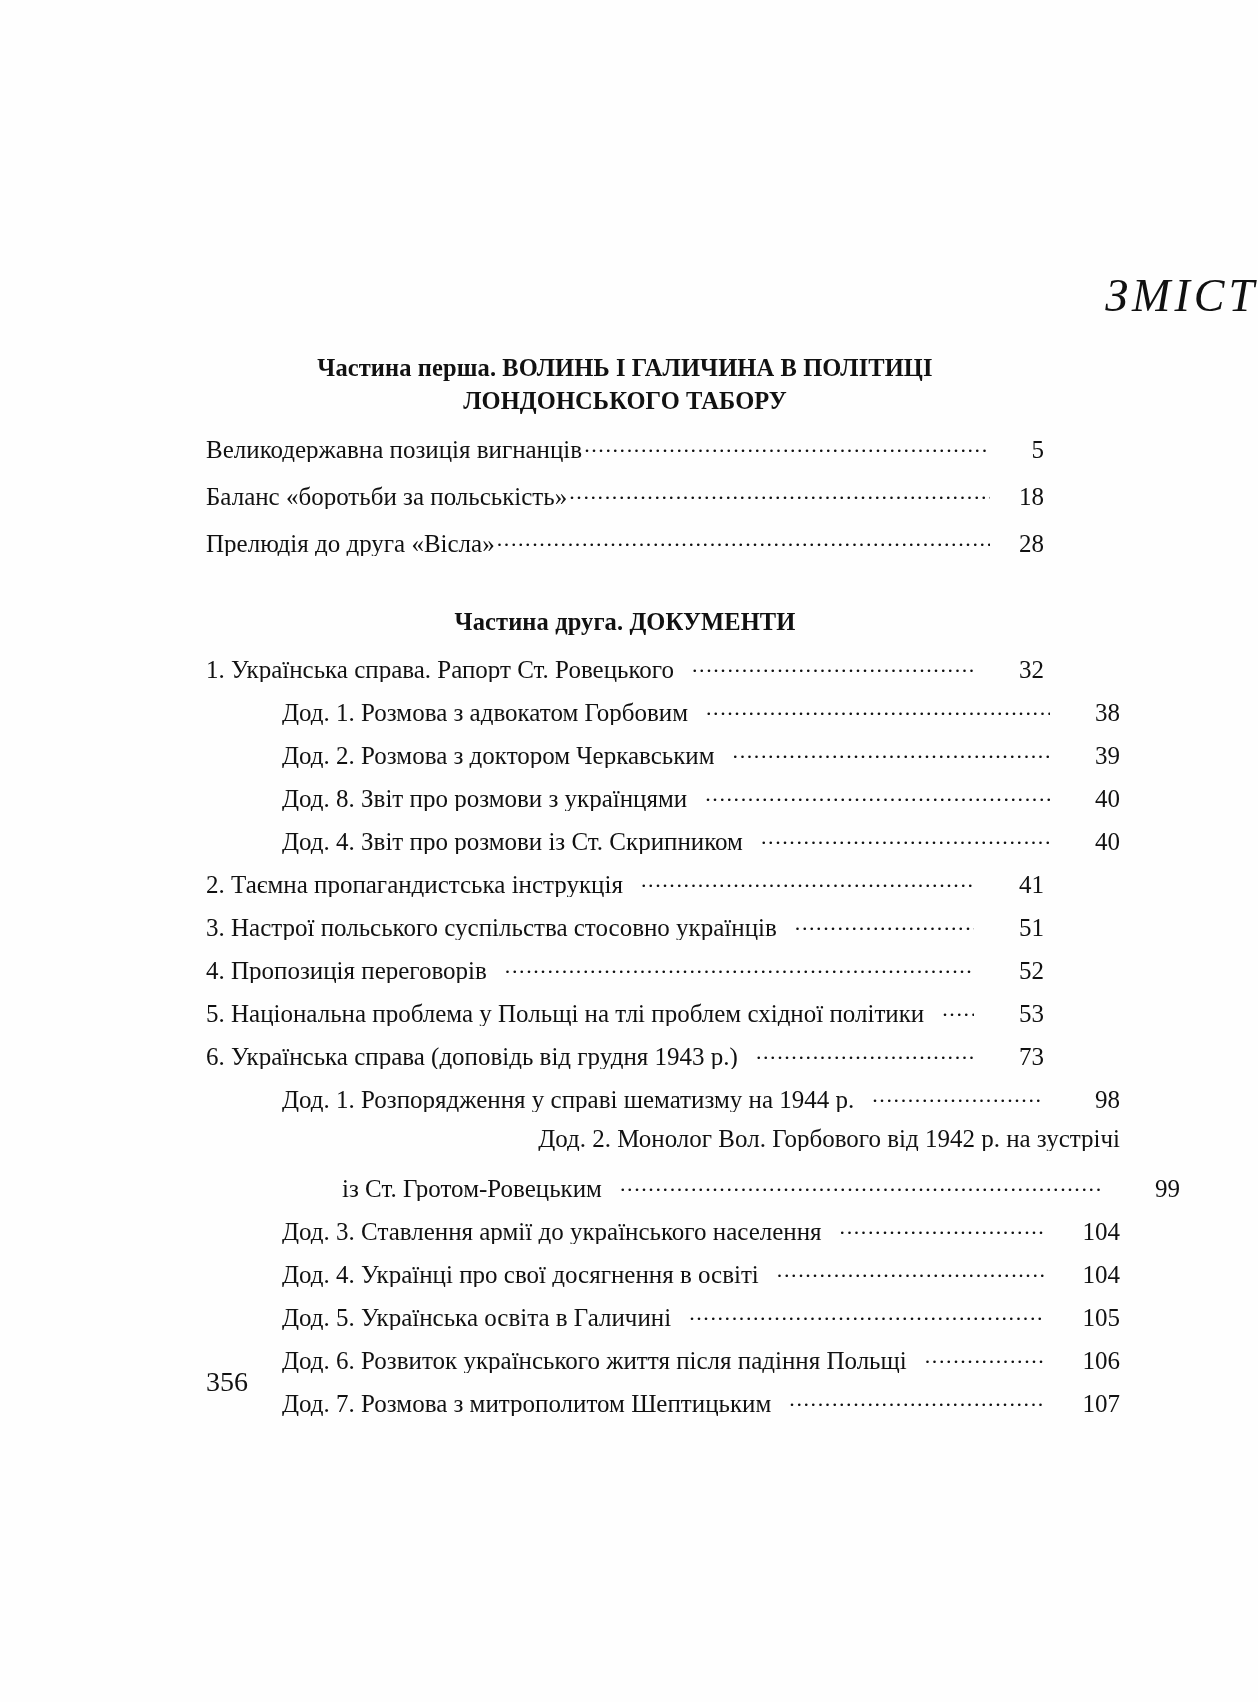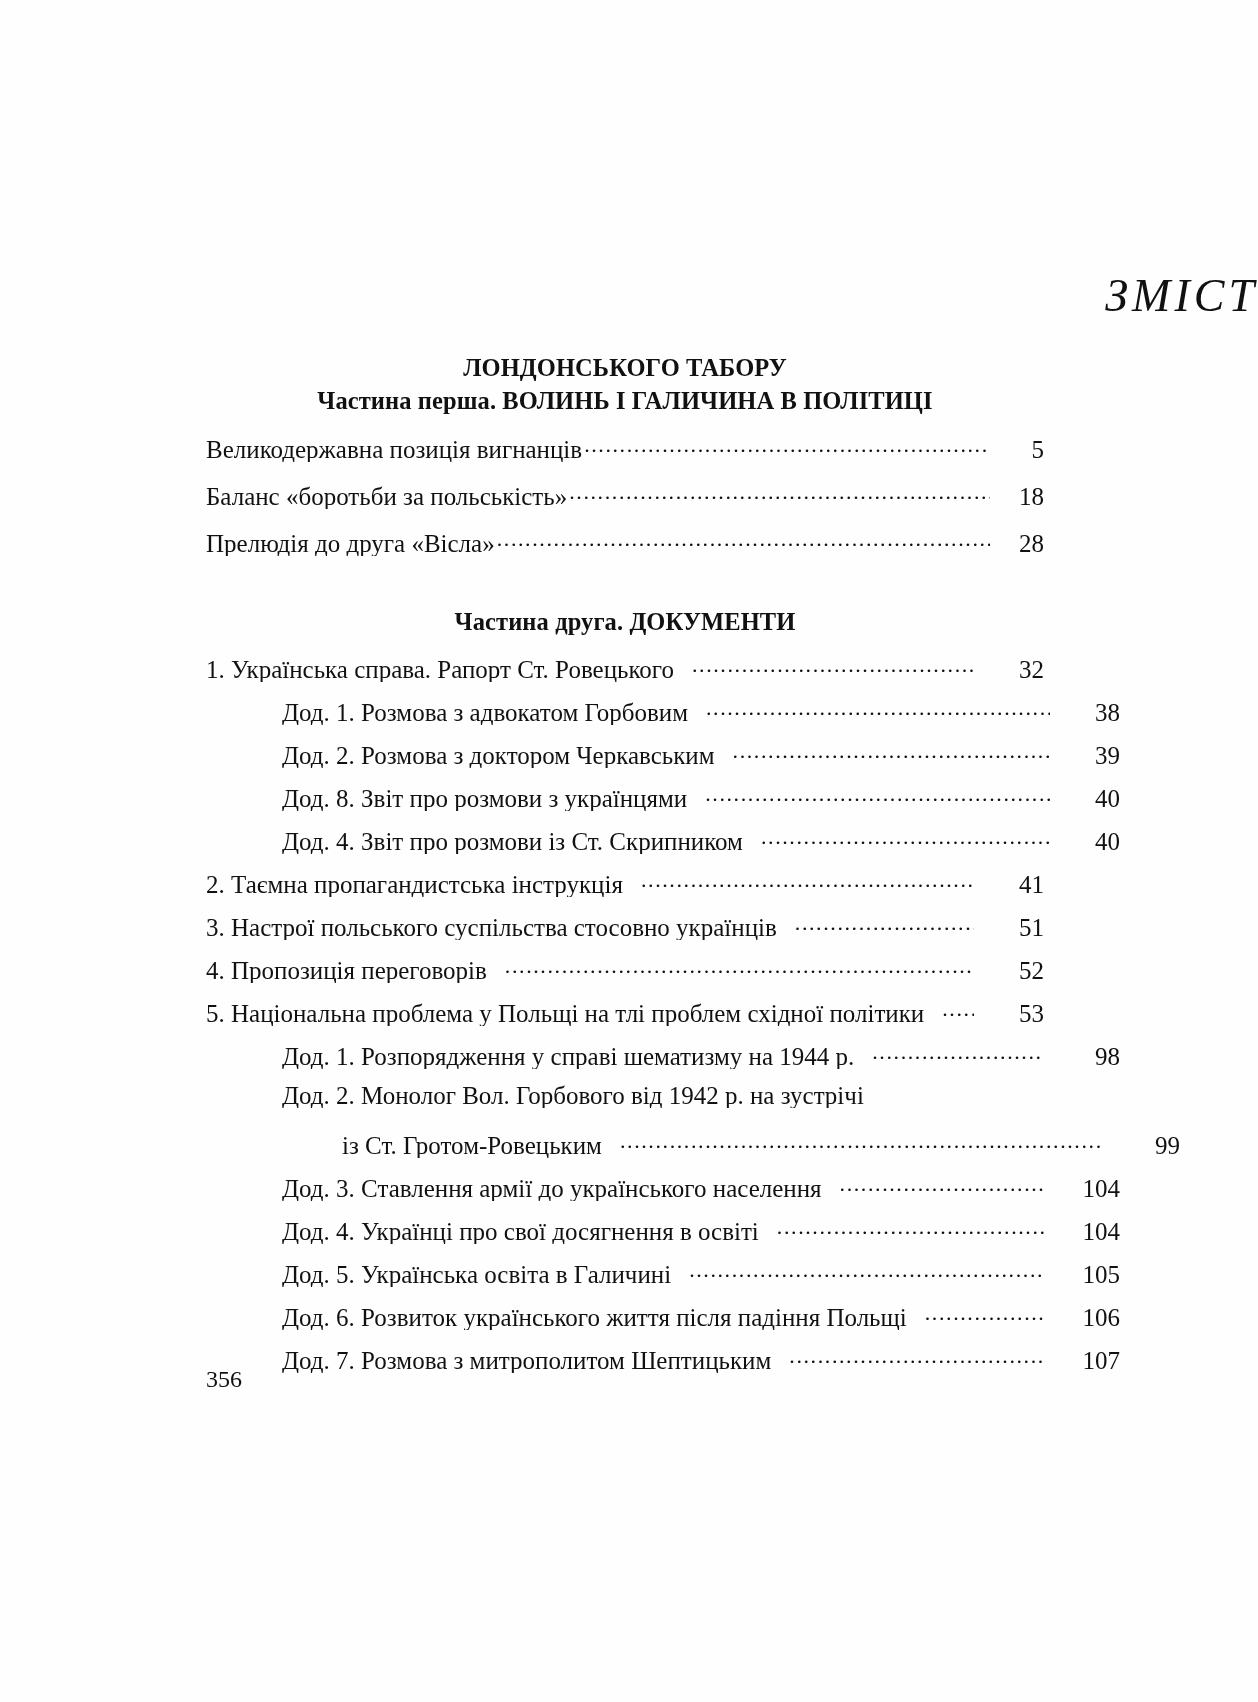--- a/index.html
+++ b/index.html
@@ -61,20 +61,21 @@
 
   
   .entry {
     display: flex;
     align-items: baseline;
     width: 100%;
     font-size: 25px;
     line-height: 1.0;
     margin: 0 0 18px 0;
     white-space: nowrap;
+    justify-content: flex-end;
   }
   .entry.tight { margin-bottom: 14px; gap: 16px; }
 
   .entry .label {
     flex: 0 1 auto;
     overflow: hidden;
   }
   .entry .leader {
     flex: 1 1 auto;
     min-width: 6px;
@@ -110,35 +111,35 @@
   
   .entry.wrap-first {
     margin-bottom: 21px;
   }
 
   
   .folio {
     position: absolute;
     left: 206px;
     top: 1366px;
-    font-size: 24px;
+    font-size: 28px;
   }
 </style>
 </head>
 <body>
 
 <div class="page">
 
   <h1 class="toc-title">ЗМІСТ</h1>
 
   <div class="toc-body">
 
     <div class="part-head first">
+      <div>Частина перша. ВОЛИНЬ І ГАЛИЧИНА В ПОЛІТИЦІ</div>
       <div>ЛОНДОНСЬКОГО ТАБОРУ</div>
-      <div>Частина перша. ВОЛИНЬ І ГАЛИЧИНА В ПОЛІТИЦІ</div>
     </div>
 
     <div>
       <div class="entry">
         <span class="label">Великодержавна позиція вигнанців</span>
         <span class="leader"></span>
         <span class="pageno">5</span>
       </div>
       <div class="entry">
         <span class="label">Баланс «боротьби за польськість»</span>
@@ -205,20 +206,25 @@
         <span class="leader"></span>
         <span class="pageno">52</span>
       </div>
 
       <div class="entry tight">
         <span class="label">5. Національна проблема у Польщі на тлі проблем східної політики</span>
         <span class="leader"></span>
         <span class="pageno">53</span>
       </div>
 
+      <div class="entry tight">
+        <span class="label">6. Українська справа (доповідь від грудня 1943 р.)</span>
+        <span class="leader"></span>
+        <span class="pageno">73</span>
+      </div>
 
       <div class="entry sub tight">
         <span class="label">Дод. 1. Розпорядження у справі шематизму на 1944 р.</span>
         <span class="leader"></span>
         <span class="pageno wide">98</span>
       </div>
 
       <div class="entry sub wrap-first">
         <span class="label">Дод. 2. Монолог Вол. Горбового  від 1942 р.  на зустрічі</span>
 

